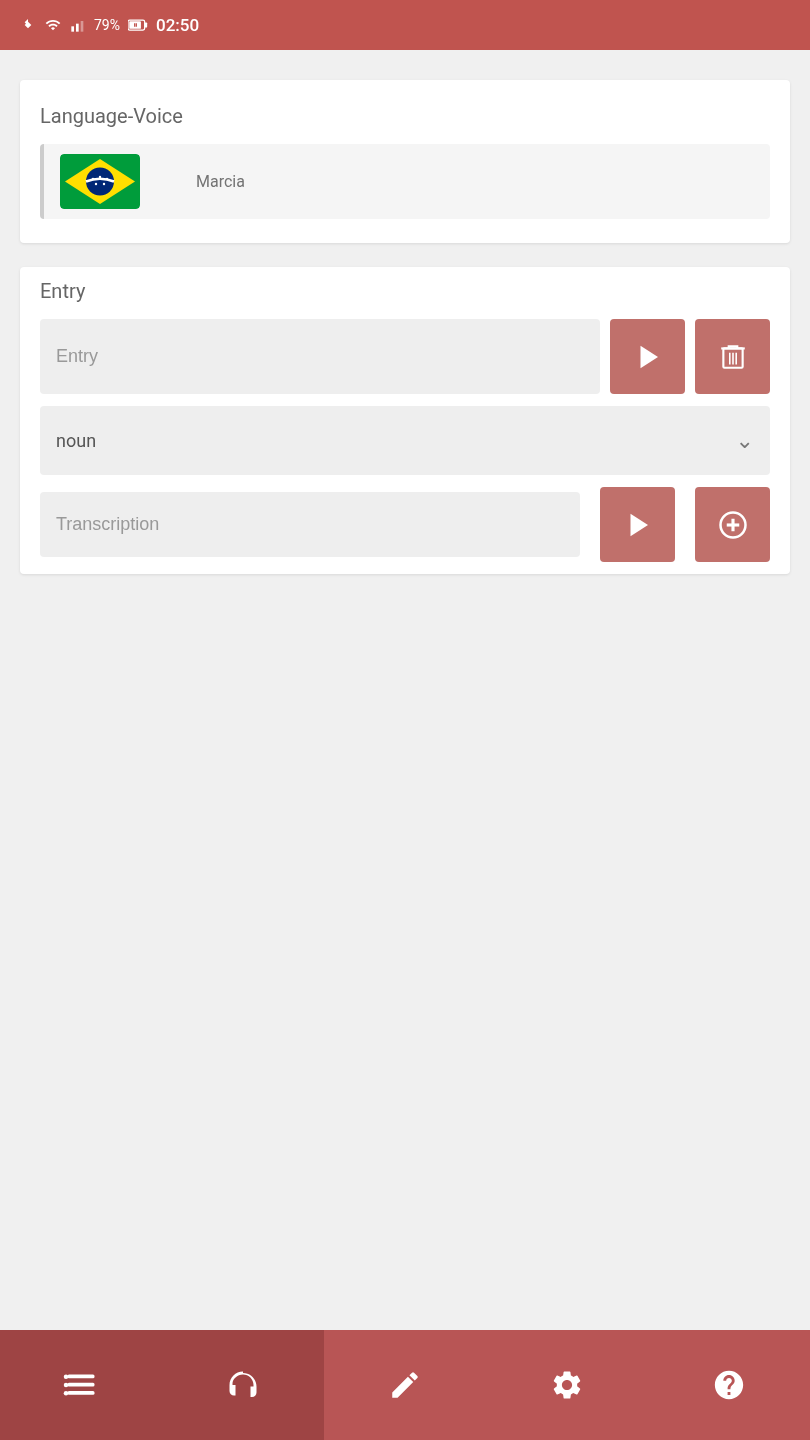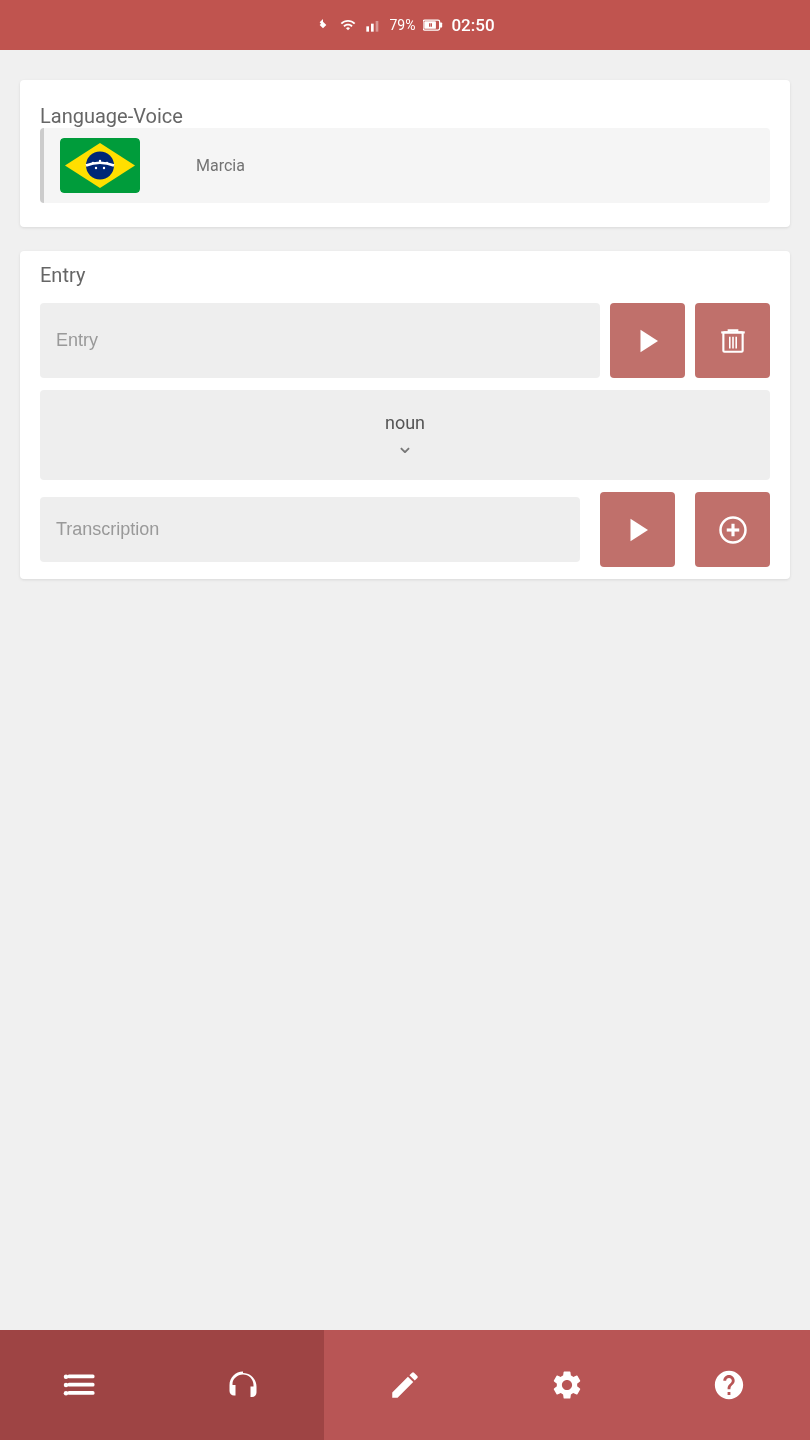--- a/index.html
+++ b/index.html
@@ -13,21 +13,21 @@
       overflow: hidden;
     }
 
     
     .status-bar {
       width: 100%;
       height: 50px;
       background: #c0544f;
       display: flex;
       align-items: center;
-      justify-content: center;
+      justify-content: flex-start;
       padding: 0 20px;
       gap: 10px;
     }
     .status-bar-icons {
       display: flex;
       align-items: center;
       gap: 8px;
       color: white;
       font-size: 14px;
     }
@@ -55,20 +55,21 @@
       background: white;
       border-radius: 4px;
       padding: 24px 20px;
       margin-bottom: 24px;
       box-shadow: 0 1px 3px rgba(0,0,0,0.1);
     }
 
     .card-title {
       font-size: 20px;
       color: #666;
+      margin-bottom: 16px;
     }
 
     .language-row {
       display: flex;
       align-items: center;
       background: #f5f5f5;
       border-radius: 4px;
       padding: 10px 16px;
       border-left: 4px solid #ccc;
     }
@@ -166,21 +167,20 @@
       background: #eeeeee;
       border: none;
       border-radius: 4px;
       padding: 22px 16px;
       font-size: 18px;
       color: #555;
       display: flex;
       align-items: center;
       justify-content: space-between;
       cursor: pointer;
-      flex-direction: column;
     }
 
     .chevron {
       font-size: 22px;
       color: #777;
     }
 
     
     .transcription-row {
       display: flex;

